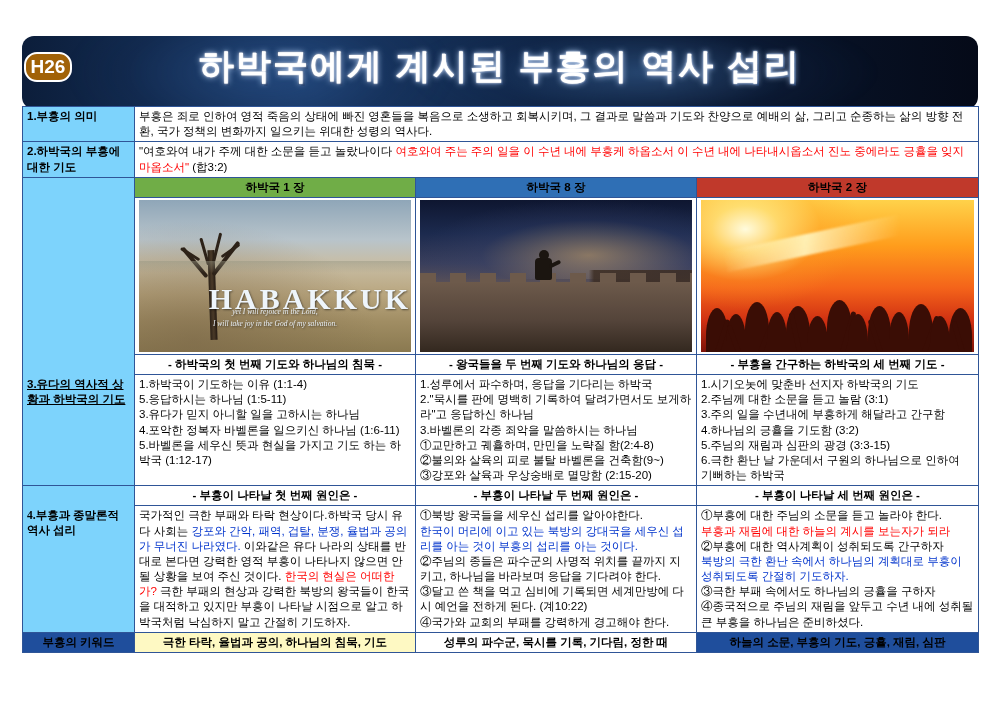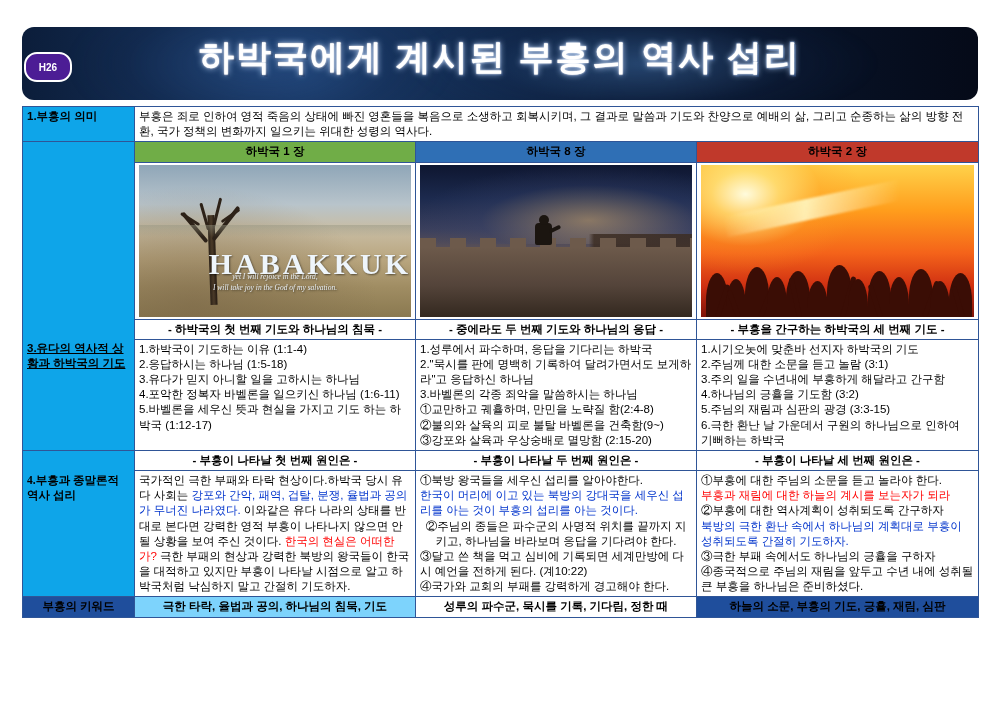--- a/index.html
+++ b/index.html
@@ -1,21 +1,21 @@
 <!DOCTYPE html>
 <html><head>
 <meta charset="utf-8">
 <style>
   html,body{margin:0;padding:0;background:#ffffff;}
   body{width:1000px;height:707px;font-family:"Liberation Sans",sans-serif;overflow:hidden;}
   .page{position:relative;width:1000px;height:707px;}
 
   
   .banner{
-    position:absolute;left:22px;top:27px;width:956px;height:73px;
+    position:absolute;left:22px;top:36px;width:956px;height:73px;
     background:
       radial-gradient(1px 1px at 60px 14px,#ffffff 40%,transparent 60%),
       radial-gradient(1px 1px at 140px 40px,#ffffff 40%,transparent 60%),
       radial-gradient(1px 1px at 210px 10px,#dfefff 40%,transparent 60%),
       radial-gradient(1px 1px at 300px 48px,#ffffff 40%,transparent 60%),
       radial-gradient(1px 1px at 420px 20px,#ffffff 40%,transparent 60%),
       radial-gradient(1px 1px at 520px 46px,#cfe6ff 40%,transparent 60%),
       radial-gradient(1px 1px at 640px 12px,#ffffff 40%,transparent 60%),
       radial-gradient(1px 1px at 720px 38px,#ffffff 40%,transparent 60%),
       radial-gradient(1px 1px at 820px 18px,#e8f3ff 40%,transparent 60%),
@@ -42,41 +42,41 @@
     text-shadow:
       0 0 2px #ffffff,
       0 0 6px #bcd8ff,
       2px 2px 0 #17325e,
       -1px -1px 0 #17325e,
       1px -1px 0 #17325e,
       -1px 1px 0 #17325e;
   }
   .badge{
     position:absolute;left:24px;top:52px;width:44px;height:26px;border-radius:13px;
-    background:#4c1d95;border:2px solid #ffffff;color:#ffffff;
-    font-size:10px;font-weight:bold;display:flex;align-items:center;justify-content:center;
+    background:#a16207;border:2px solid #ffffff;color:#ffffff;
+    font-size:19px;font-weight:bold;display:flex;align-items:center;justify-content:center;
     z-index:3;
   }
 
   
   table.main{
     position:absolute;left:22px;top:106px;width:956px;
     border-collapse:collapse;table-layout:fixed;
     border:1px solid #2f5597;
   }
   table.main td{
     border:1px solid #2f5597;
     vertical-align:top;
     padding:2px 4px;
     font-size:11.5px;
     line-height:1.32;
     color:#000;
   }
   .lbl{
-    background:#0ea5e9;
+    background:#7dd3fc;
     font-weight:bold;
     font-size:12.5px;
     color:#000;
     vertical-align:middle;
     padding:3px 4px;
   }
   .lbl-mid{vertical-align:middle;}
   .white{background:#ffffff;}
   .cellpad{padding:4px 5px;margin-top:17px;}
 
@@ -198,21 +198,21 @@
   .body-cell{font-size:11.3px;line-height:1.34;}
 
   
   .kw-lbl{
     background:#1f4e9c;color:#ffffff;font-weight:bold;text-align:center;font-size:12.5px;
     vertical-align:middle;padding:4px 2px;
   }
   .kw-c{
     text-align:center;font-weight:bold;font-size:12.5px;vertical-align:middle;padding:4px 2px;
   }
-  .kw1{background:#7dd3fc;color:#000;}
+  .kw1{background:#fef9c3;color:#000;}
   .kw2{background:#ffffff;color:#000;}
   .kw3{background:#1f4e9c;color:#ffffff;}
 </style>
 </head>
 <body>
 
 <div class="page">
 
   <div class="banner">
     <div class="nebula"></div>
@@ -228,20 +228,26 @@
       <col style="width:281px">
       <col style="width:282px">
     </colgroup>
 
     <tbody>
         <tr class="r1">
       <td class="lbl lbl-mid">1.부흥의 의미</td>
       <td class="white cellpad" colspan="3">부흥은 죄로 인하여 영적 죽음의 상태에 빠진 영혼들을 복음으로 소생하고 회복시키며, 그 결과로 말씀과 기도와 찬양으로 예배의 삶, 그리고 순종하는 삶의 방향 전환, 국가 정책의 변화까지 일으키는 위대한 성령의 역사다.</td>
     </tr>
 
+    <tr>
+      <td class="lbl lbl-mid">2.하박국의 부흥에 대한 기도</td>
+      <td class="white cellpad quote" colspan="3">
+        <span>"여호와여 내가 주께 대한 소문을 듣고 놀랐나이다 </span><span class="hl-red">여호와여 주는 주의 일을 이 수년 내에 부흥케 하옵소서 이 수년 내에 나타내시옵소서 진노 중에라도 긍휼을 잊지 마옵소서"</span><span> (합3:2)</span>
+      </td>
+    </tr>
 
     <tr>
       <td class="lbl" style="border-bottom:none;"></td>
       <td class="chap">하박국 1 장</td>
       <td class="chap c2">하박국 8 장</td>
       <td class="chap c3">하박국 2 장</td>
     </tr>
 
     <tr>
       <td class="lbl" style="border-top:none;border-bottom:none;"></td>
@@ -310,29 +316,29 @@
               <div class="arm" style="left:95%;height:32px;transform:rotate(-16deg);"></div>
             </div>
           </div>
         </div>
       </td>
     </tr>
 
     <tr>
       <td class="lbl" style="border-top:none;border-bottom:none;"></td>
       <td class="white sub-red">- 하박국의 첫 번째 기도와 하나님의 침묵 -</td>
-      <td class="white sub-red">- 중에라도 두 번째 기도와 하나님의 응답 -</td>
+      <td class="white sub-red">- 왕국들을 두 번째 기도와 하나님의 응답 -</td>
       <td class="white sub-red">- 부흥을 간구하는 하박국의 세 번째 기도 -</td>
     </tr>
 
     <tr>
       <td class="lbl lbl-mid" style="border-top:none;text-decoration:underline;">3.유다의 역사적 상황과 하박국의 기도</td>
       <td class="white body-cell">
         <div>1.하박국이 기도하는 이유 (1:1-4)</div>
-        <div>2.응답하시는 하나님 (1:5-18)</div>
+        <div>5.응답하시는 하나님 (1:5-11)</div>
         <div>3.유다가 믿지 아니할 일을 고하시는 하나님</div>
         <div>4.포악한 정복자 바벨론을 일으키신 하나님 (1:6-11)</div>
         <div>5.바벨론을 세우신 뜻과 현실을 가지고 기도 하는 하박국 (1:12-17)</div>
       </td>
       <td class="white body-cell">
         <div>1.성루에서 파수하며, 응답을 기다리는 하박국</div>
         <div>2."묵시를 판에 명백히 기록하여  달려가면서도 보게하라"고 응답하신 하나님</div>
         <div>3.바벨론의 각종 죄악을 말씀하시는 하나님</div>
         <div>①교만하고 궤휼하며, 만민을 노략질 함(2:4-8)</div>
         <div>②불의와 살육의 피로 불탈 바벨론을 건축함(9~)</div>
@@ -354,21 +360,21 @@
       <td class="white sub-red">- 부흥이 나타날 두 번째 원인은 -</td>
       <td class="white sub-red">- 부흥이 나타날 세 번째 원인은 -</td>
     </tr>
 
     <tr>
       <td class="lbl lbl-mid" style="border-top:none;font-family:Liberation Serif, serif;">4.부흥과 종말론적 역사 섭리</td>
       <td class="white body-cell" id="s4c1"><span style="color: rgb(0, 0, 0);">국가적인 극한 부패와 타락 현상이다.</span><span style="color: rgb(0, 0, 0);">하박국 당시 유다 사회는 </span><span style="color: rgb(0, 51, 204);">강포와 간악, 패역, 겁탈, 분쟁, 율법과 공의가 무너진 나라였다.</span><span style="color: rgb(0, 0, 0);"> 이와같은 유다 나라의 상태를 반대로 본다면 강력한 영적 부흥이 나타나지 않으면 안될 상황을 보여 주신 것이다. </span><span style="color: rgb(255, 0, 0);">한국의 현실은 어떠한가?</span><span style="color: rgb(0, 0, 0);"> 극한 부패의 현상과 강력한 북방의 왕국들이 한국을 대적하고 있지만 부흥이 나타날 시점으로 알고 하박국처럼 낙심하지 말고 간절히 기도하자.</span></td>
       <td class="white body-cell" id="s4c2">
             <div style="color: rgb(0, 0, 0);">①북방 왕국들을 세우신 섭리를 알아야한다.</div>
             <div style="color: rgb(0, 51, 204);">한국이 머리에 이고 있는 북방의 강대국을 세우신 섭리를 아는 것이 부흥의 섭리를 아는 것이다.</div>
-            <div style="color: rgb(0, 0, 0); text-align: center;">②주님의 종들은 파수군의 사명적 위치를 끝까지 지키고, 하나님을 바라보며 응답을 기다려야 한다.</div>
+            <div style="color: rgb(0, 0, 0);">②주님의 종들은 파수군의 사명적 위치를 끝까지 지키고, 하나님을 바라보며 응답을 기다려야 한다.</div>
             <div style="color: rgb(0, 0, 0);">③달고 쓴 책을 먹고 심비에 기록되면 세계만방에 다시 예언을 전하게 된다. (계10:22)</div>
             <div style="color: rgb(0, 0, 0);">④국가와 교회의 부패를 강력하게 경고해야 한다.</div>
           </td>
       <td class="white body-cell" id="s4c3">
             <div style="color: rgb(0, 0, 0);">①부흥에 대한 주님의 소문을 듣고 놀라야 한다.</div>
             <div style="color: rgb(255, 0, 0);">부흥과 재림에 대한 하늘의 계시를 보는자가 되라</div>
             <div style="color: rgb(0, 0, 0);">②부흥에 대한 역사계획이 성취되도록 간구하자</div>
             <div style="color: rgb(0, 51, 204);">북방의 극한 환난 속에서 하나님의 계획대로 부흥이 성취되도록 간절히 기도하자.</div>
             <div style="color: rgb(0, 0, 0);">③극한 부패 속에서도 하나님의 긍휼을 구하자</div>
             <div style="color: rgb(0, 0, 0);">④종국적으로 주님의 재림을 앞두고 수년 내에 성취될 큰 부흥을 하나님은 준비하셨다.</div>

